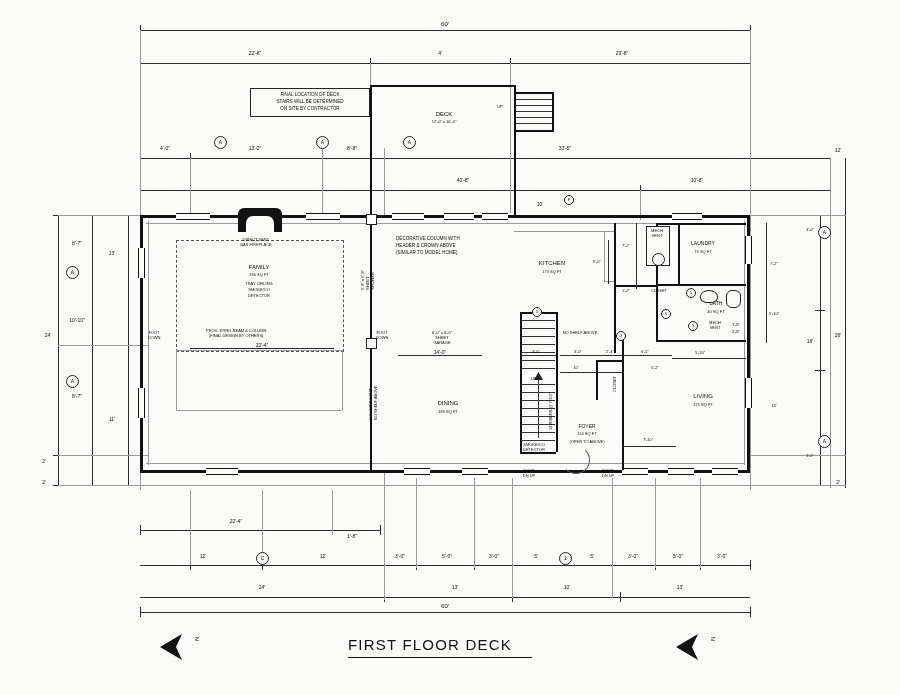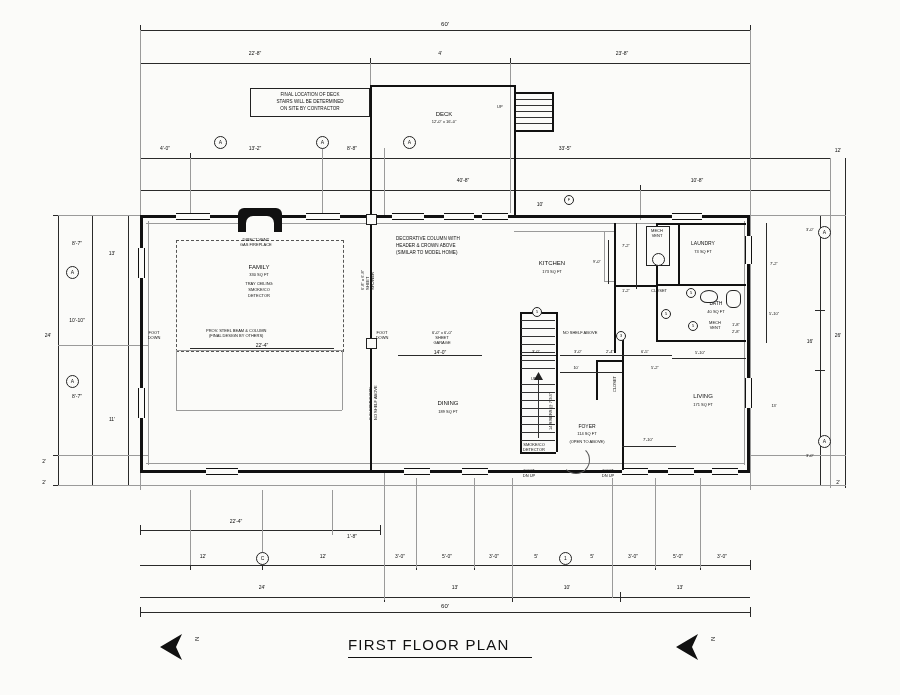--- a/index.html
+++ b/index.html
@@ -529,21 +529,21 @@
   <div class="bub" style="left:256px; top:552px;">C</div>
   <div class="bub" style="left:559px; top:552px;">1</div>
 
   <div class="bub sm" style="left:564px; top:195px;">F</div>
   <div class="bub sm" style="left:532px; top:307px;">5</div>
   <div class="bub sm" style="left:686px; top:288px;">5</div>
   <div class="bub sm" style="left:661px; top:309px;">5</div>
   <div class="bub sm" style="left:688px; top:321px;">5</div>
   <div class="bub sm" style="left:616px; top:331px;">3</div>
 
-  <div class="title" style="left:348px; top:636px;">FIRST FLOOR PLAN</div>
+  <div class="title" style="left:348px; top:636px;">FIRST FLOOR DECK</div>
   <div class="title-ul" style="left:348px; top:657px; width:184px;"></div>
 
   <svg style="position:absolute; left:160px; top:630px;" width="34" height="34">
     <polygon points="0,17 22,4 16,17 22,30" fill="#111"></polygon>
   </svg>
   <div class="txt t6" style="left:194px; top:641px; transform:rotate(-90deg); transform-origin:0 0;">N</div>
 
   <svg style="position:absolute; left:676px; top:630px;" width="34" height="34">
     <polygon points="0,17 22,4 16,17 22,30" fill="#111"></polygon>
   </svg>

